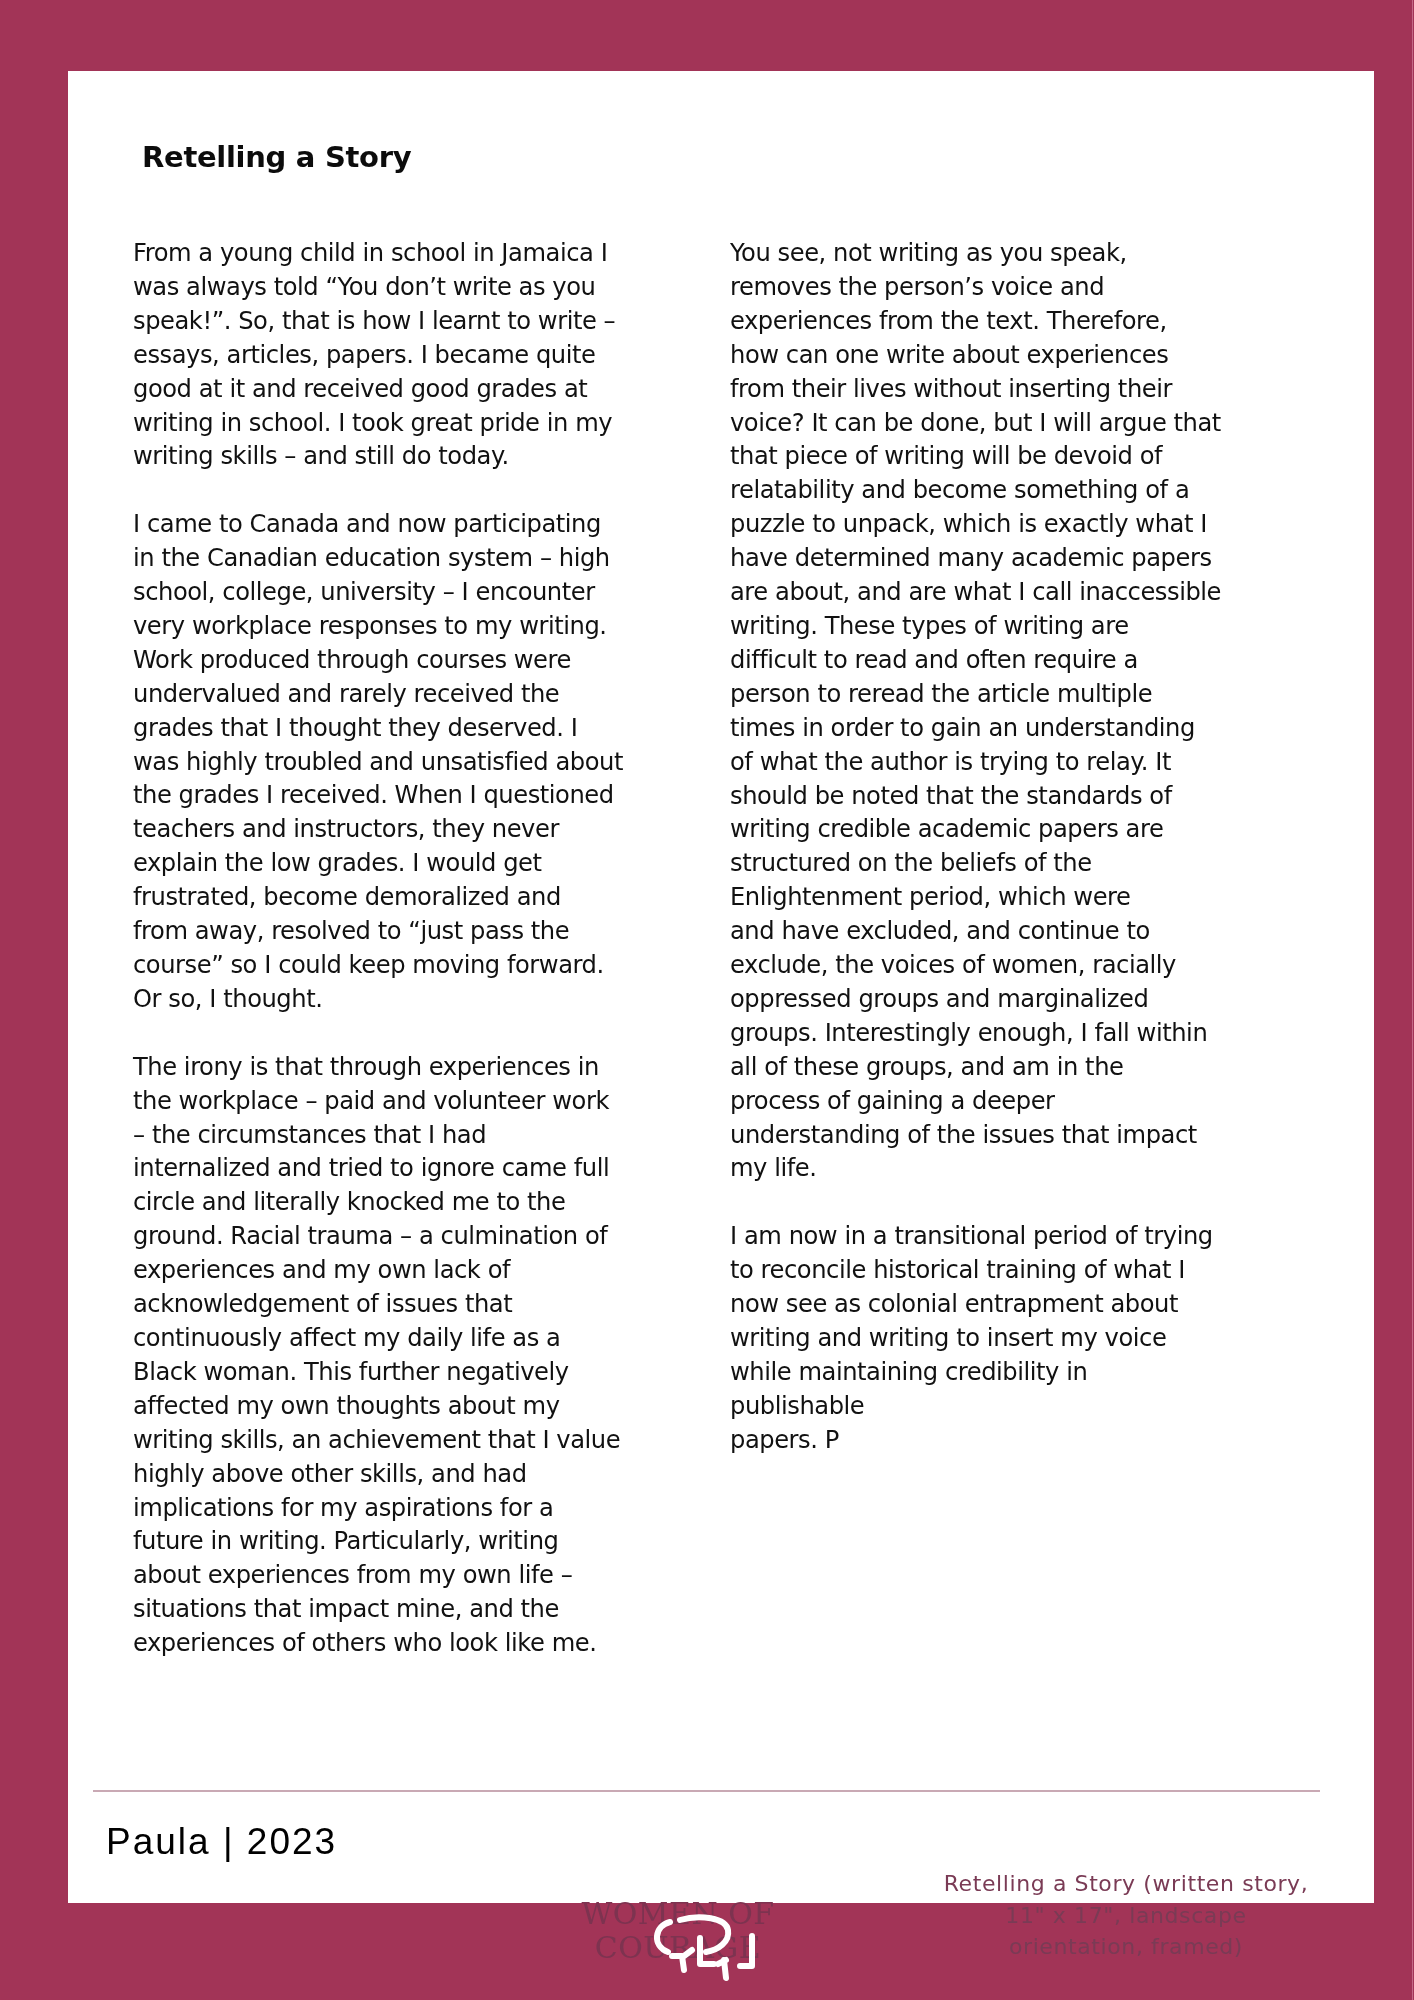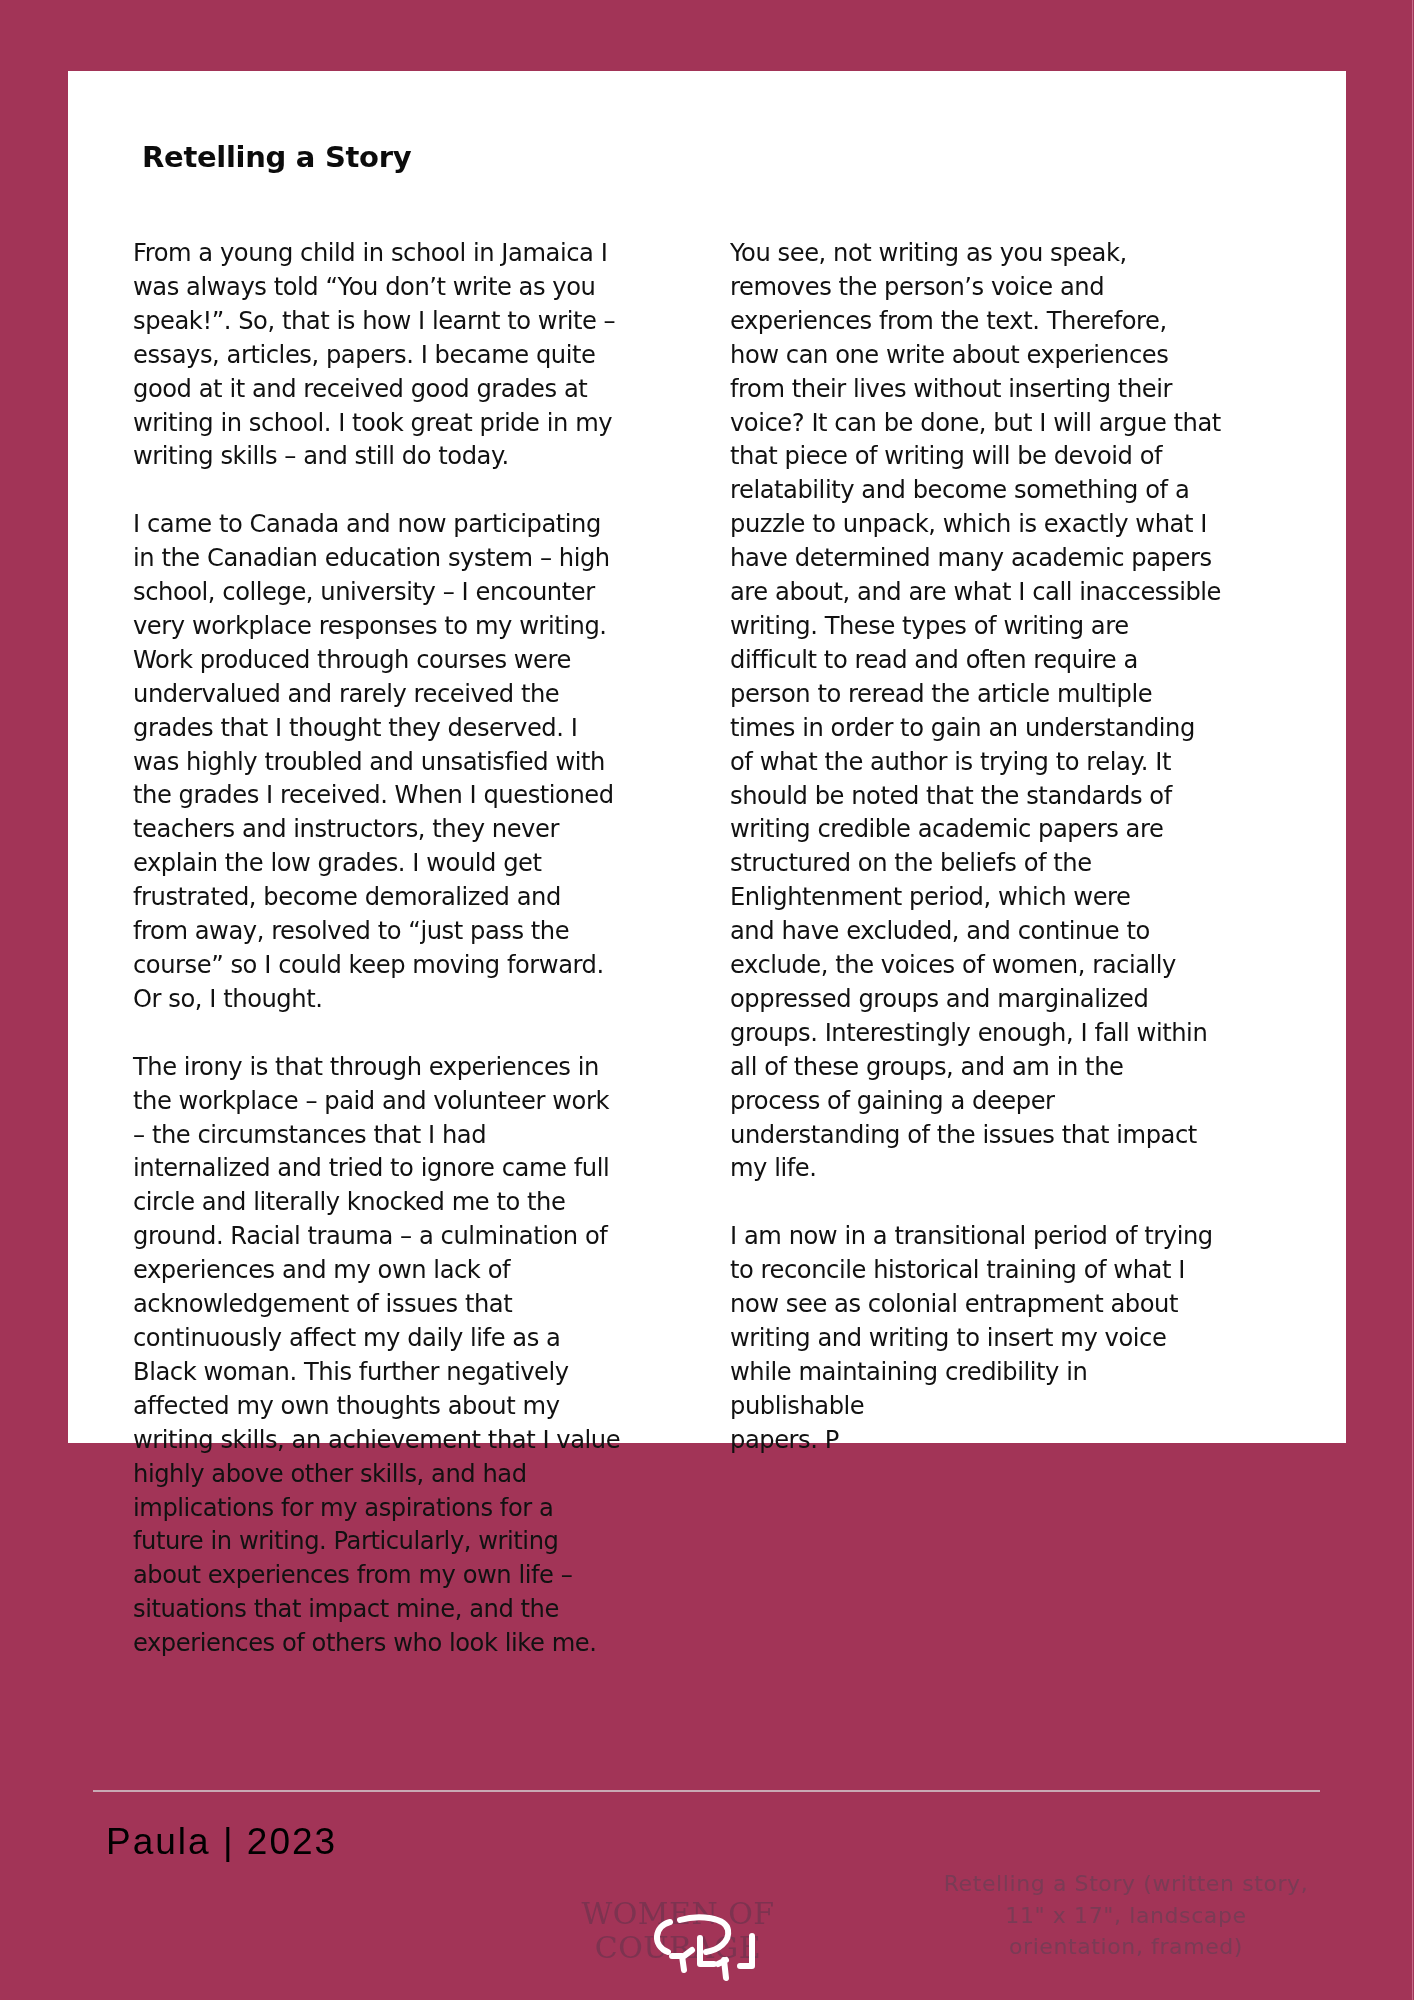--- a/index.html
+++ b/index.html
@@ -20,22 +20,23 @@
       right: 1px;
       width: 1px;
       height: 2000px;
       background: #c46a87;
     }
     .panel {
       position: absolute;
       left: 68px;
       top: 71px;
       width: 1278px;
-      height: 1372px;
+      height: 1832px;
       background: #ffffff;
+      padding-left: 28px;
     }
     .title {
       position: absolute;
       left: 74px;
       top: 69px;
       margin: 0;
       font-family: "DejaVu Sans", sans-serif;
       font-weight: bold;
       font-size: 29px;
       letter-spacing: -0.3px;
@@ -128,21 +129,21 @@
       <span class="line">writing skills – and still do today.</span>
     </p>
     <p class="para">
       <span class="line">I came to Canada and now participating</span>
       <span class="line">in the Canadian education system – high</span>
       <span class="line">school, college, university – I encounter</span>
       <span class="line">very workplace responses to my writing.</span>
       <span class="line">Work produced through courses were</span>
       <span class="line">undervalued and rarely received the</span>
       <span class="line">grades that I thought they deserved. I</span>
-      <span class="line">was highly troubled and unsatisfied with</span>
+      <span class="line">was highly troubled and unsatisfied about</span>
       <span class="line">the grades I received. When I questioned</span>
       <span class="line">teachers and instructors, they never</span>
       <span class="line">explain the low grades. I would get</span>
       <span class="line">frustrated, become demoralized and</span>
       <span class="line">from away, resolved to “just pass the</span>
       <span class="line">course” so I could keep moving forward.</span>
       <span class="line">Or so, I thought.</span>
     </p>
     <p class="para">
       <span class="line">The irony is that through experiences in</span>

